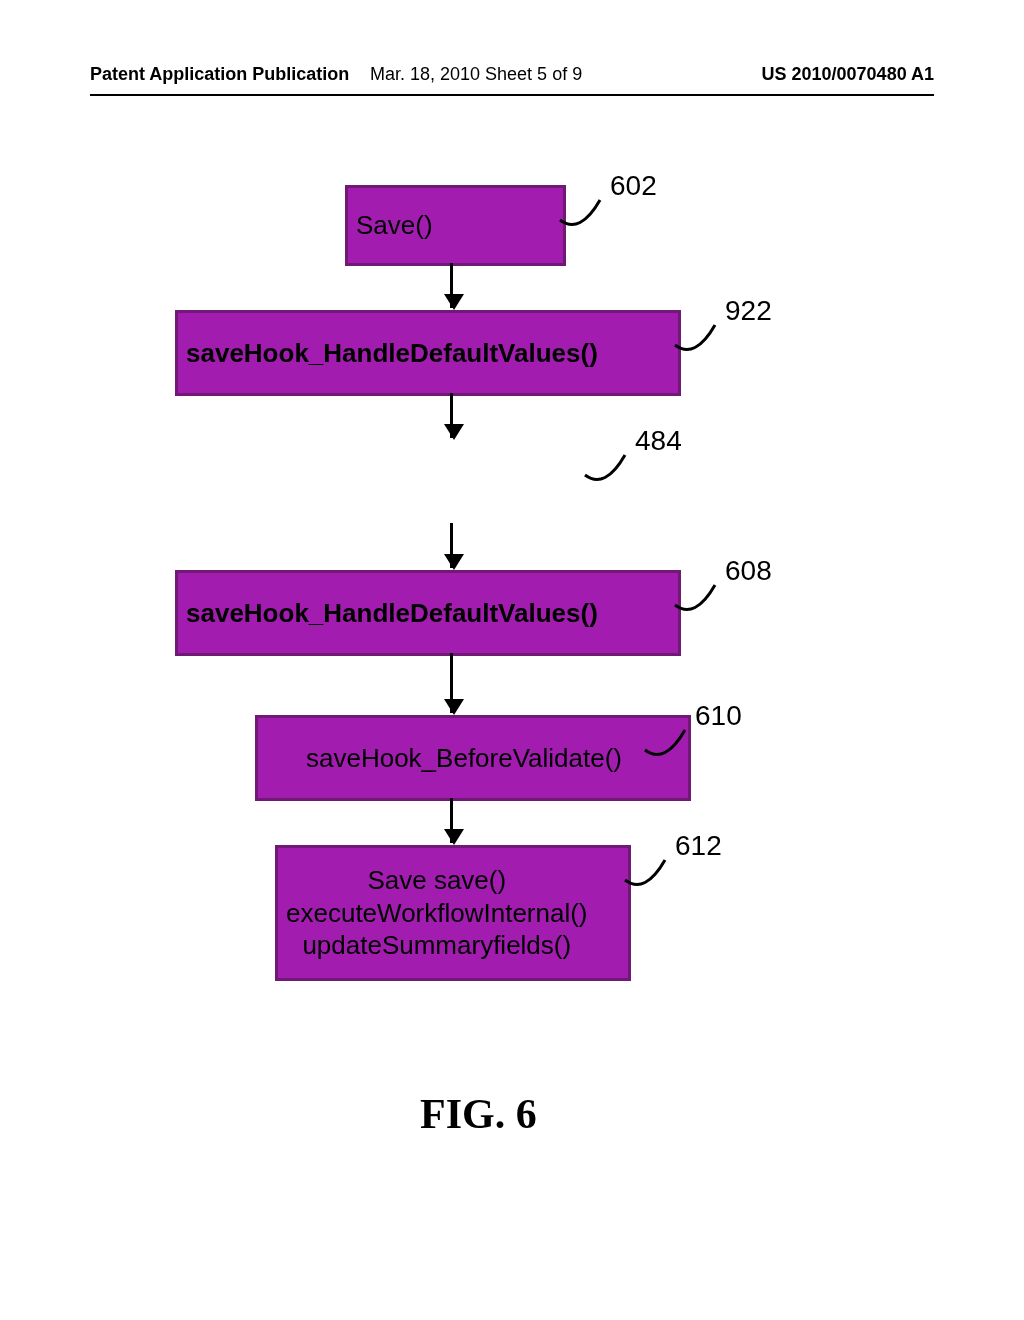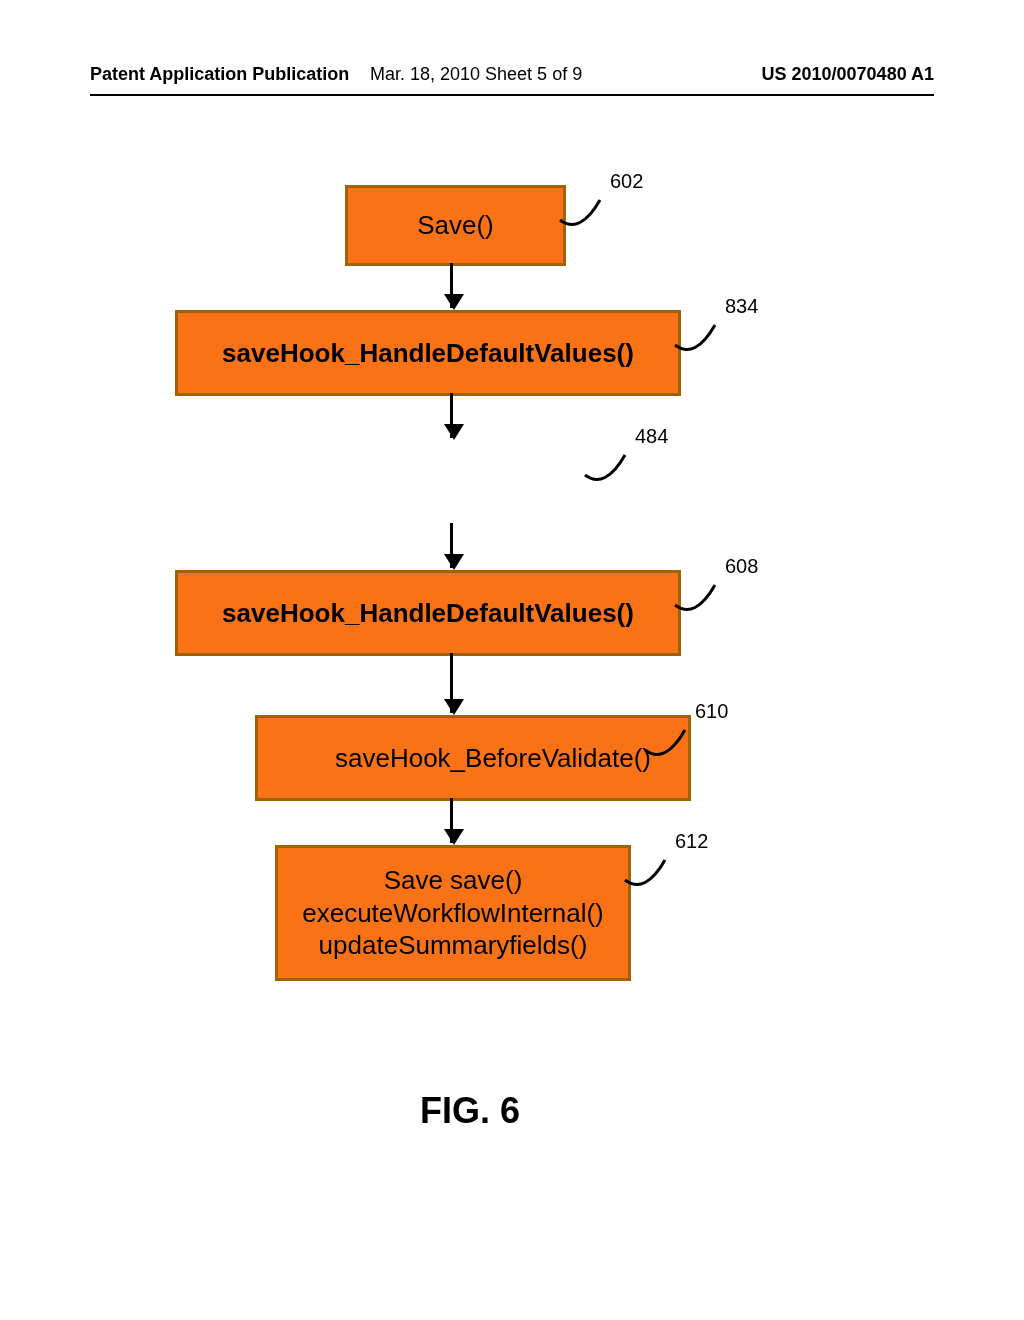--- a/index.html
+++ b/index.html
@@ -42,37 +42,36 @@
     position: absolute;
     top: 30px;
     left: 90px;
     width: 844px;
     height: 0;
     border-top: 2px solid #000;
   }
 
   .box {
     position: absolute;
-    border: 3px solid #a16207;
-    background: #f97316;
+    border: 3px solid #701a75;
+    background: #a21caf;
     display: flex;
     align-items: center;
-    justify-content: center;
     text-align: center;
     line-height: 1.25;
   }
   .box .txt {
     padding: 4px 8px;
     font-size: 26px;
   }
   .box.bold .txt { font-weight: bold; }
 
   .ref {
     position: absolute;
-    font-size: 20px;
+    font-size: 28px;
   }
 
   .arrow {
     position: absolute;
     width: 0;
     border-left: 3px solid #000;
   }
   .arrow::after {
     content: "";
     position: absolute;
@@ -86,21 +85,22 @@
 
   .lead {
     position: absolute;
     font-size: 0;
   }
   .lead svg { overflow: visible; }
 
   .figcap {
     position: absolute;
     font-weight: bold;
-    font-size: 36px;
+    font-size: 42px;
+    font-family: Liberation Serif, serif;
   }
 </style>
 </head>
 <body>
 
 <div class="page">
 
   <div class="header">
     <span class="left">Patent Application Publication</span>
     <span class="center">Mar. 18, 2010   Sheet 5 of 9</span>
@@ -121,21 +121,21 @@
   <div class="arrow" style="left:450px; top:263px; height:45px;"></div>
 
   <div class="box bold" style="left:175px; top:310px; width:500px; height:80px;">
     <div class="txt">saveHook_HandleDefaultValues()</div>
   </div>
   <div class="lead" style="left:675px; top:315px;">
     <svg width="60" height="50">
         <path d="M0 30 Q20 45 40 10" stroke="#000" stroke-width="3" fill="none"></path>
       </svg>
   </div>
-  <div class="ref" style="left:725px; top:295px;">834</div>
+  <div class="ref" style="left:725px; top:295px;">922</div>
 
   <div class="arrow" style="left:450px; top:393px; height:45px;"></div>
 
   <div class="lead" style="left:585px; top:445px;">
     <svg width="60" height="50">
         <path d="M0 30 Q20 45 40 10" stroke="#000" stroke-width="3" fill="none"></path>
       </svg>
   </div>
   <div class="ref" style="left:635px; top:425px;">484</div>
 

